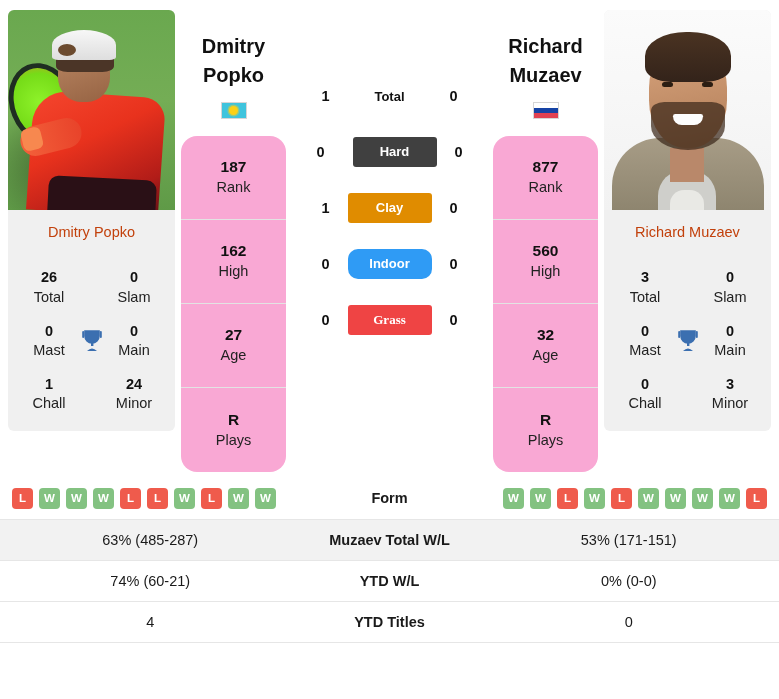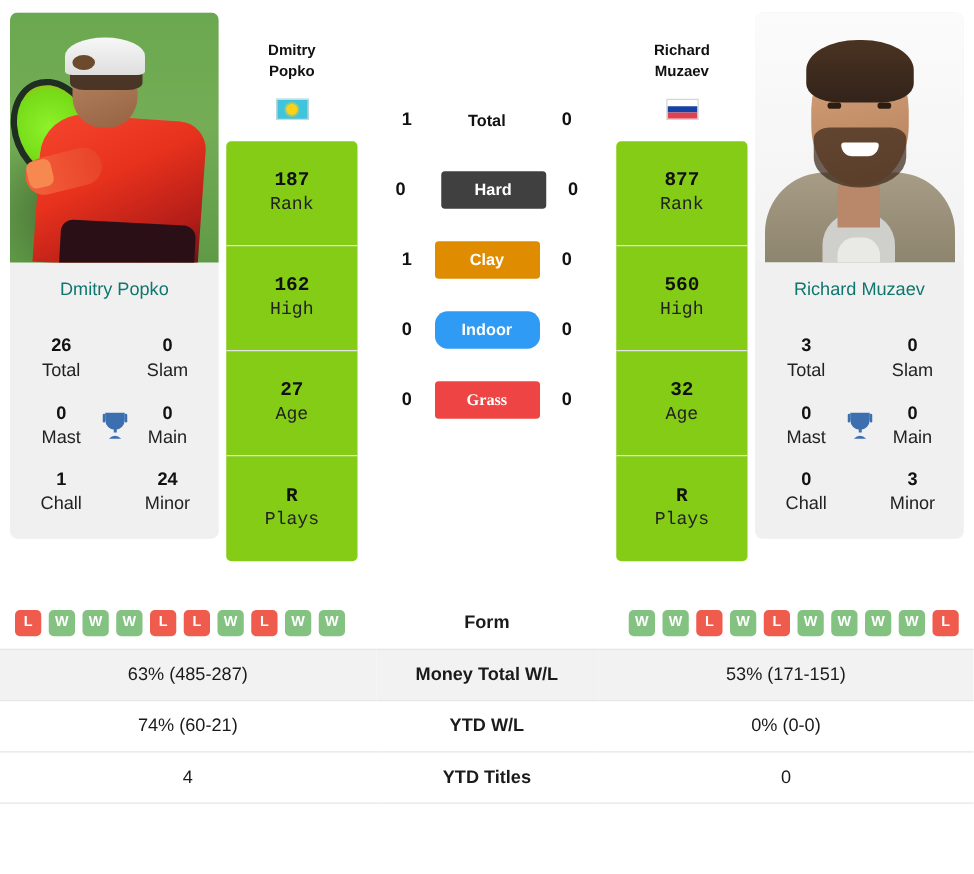--- a/index.html
+++ b/index.html
@@ -30,21 +30,21 @@
   }
   .photo {
     width: 100%;
     height: 200px;
     position: relative;
     overflow: hidden;
   }
   .photo-caption {
     text-align: center;
     font-size: 14.5px;
-    color: #0f766e;
+    color: #c2410c;
     padding: 14px 2px 16px 2px;
     line-height: 1.2;
   }
 
   
   .photo-left {
     background:
       radial-gradient(ellipse 60% 45% at 30% 78%, rgba(0,0,0,0.35) 0%, rgba(0,0,0,0) 70%),
       linear-gradient(180deg, #6aa84f 0%, #74ad55 45%, #5f9a47 100%);
   }
@@ -167,21 +167,21 @@
   }
 
   
   .info-col {
     width: 117px;
     flex: 0 0 117px;
     padding: 0 6px;
   }
   .player-name {
     text-align: center;
-    font-size: 12px;
+    font-size: 20px;
     font-weight: bold;
     line-height: 1.45;
     color: #111;
     padding-top: 22px;
     word-wrap: break-word;
   }
   .flag-wrap {
     display: flex;
     justify-content: center;
     margin-top: 12px;
@@ -199,24 +199,23 @@
     width: 9px; height: 9px; margin: -4.5px 0 0 -4.5px;
     border-radius: 50%;
     background: #fcd116;
     box-shadow: 0 0 0 1.5px rgba(252,209,22,0.45);
   }
   .flag-ru { background: #ffffff; }
   .flag-ru .b1 { position: absolute; top: 33.3%; left: 0; right: 0; height: 33.4%; background: #1543a5; }
   .flag-ru .b2 { position: absolute; top: 66.7%; left: 0; right: 0; height: 33.3%; background: #e04152; }
 
   .stat-card {
-    background: #84cc16;
-    border-radius: 4px;
+    background: #f9a8d4;
+    border-radius: 16px;
     overflow: hidden;
-    font-family: Liberation Mono, monospace;
   }
   .stat-cell {
     height: 84px;
     display: flex;
     flex-direction: column;
     align-items: center;
     justify-content: center;
     border-bottom: 1px solid #e3e3e3;
   }
   .stat-cell:last-child { border-bottom: none; }
@@ -576,21 +575,21 @@
             <div class="form-badge W">W</div>
             <div class="form-badge W">W</div>
             <div class="form-badge W">W</div>
             <div class="form-badge W">W</div>
             <div class="form-badge L">L</div>
           </div>
         </td>
       </tr>
       <tr class="shaded">
         <td>63% (485-287)</td>
-        <td class="mid">Money Total W/L</td>
+        <td class="mid">Muzaev Total W/L</td>
         <td>53% (171-151)</td>
       </tr>
       <tr>
         <td>74% (60-21)</td>
         <td class="mid">YTD W/L</td>
         <td>0% (0-0)</td>
       </tr>
       <tr>
         <td>4</td>
         <td class="mid">YTD Titles</td>

